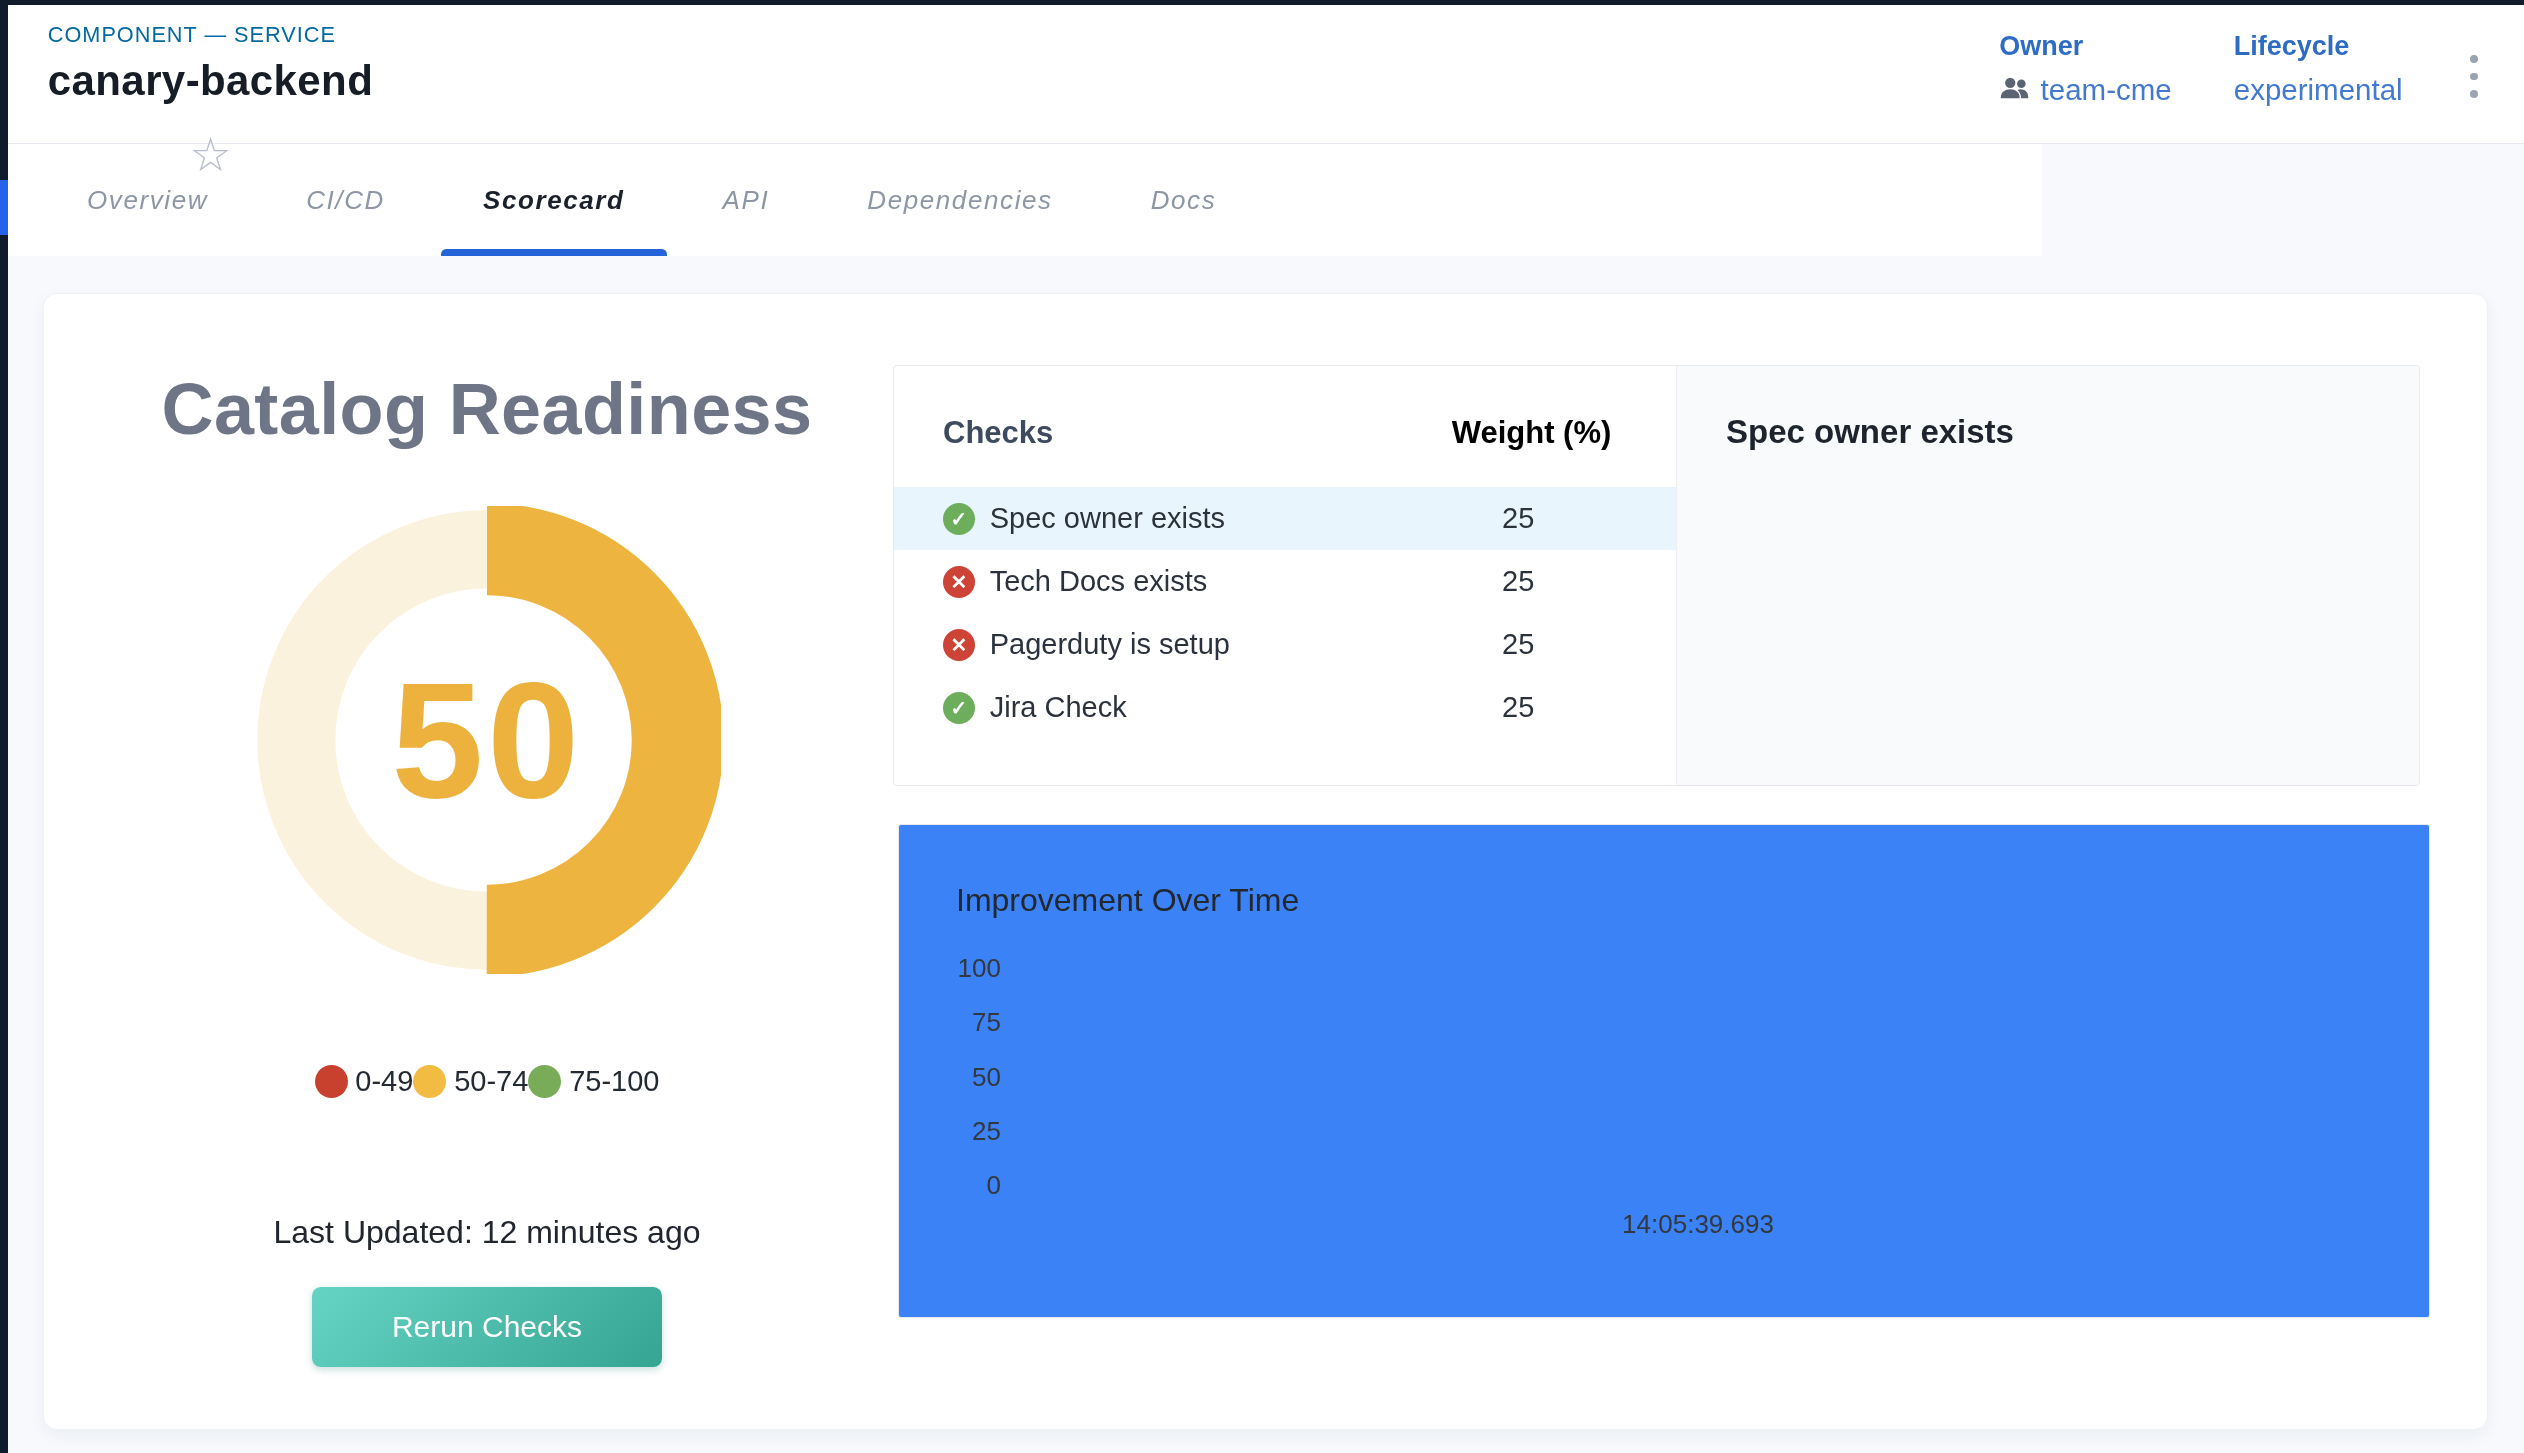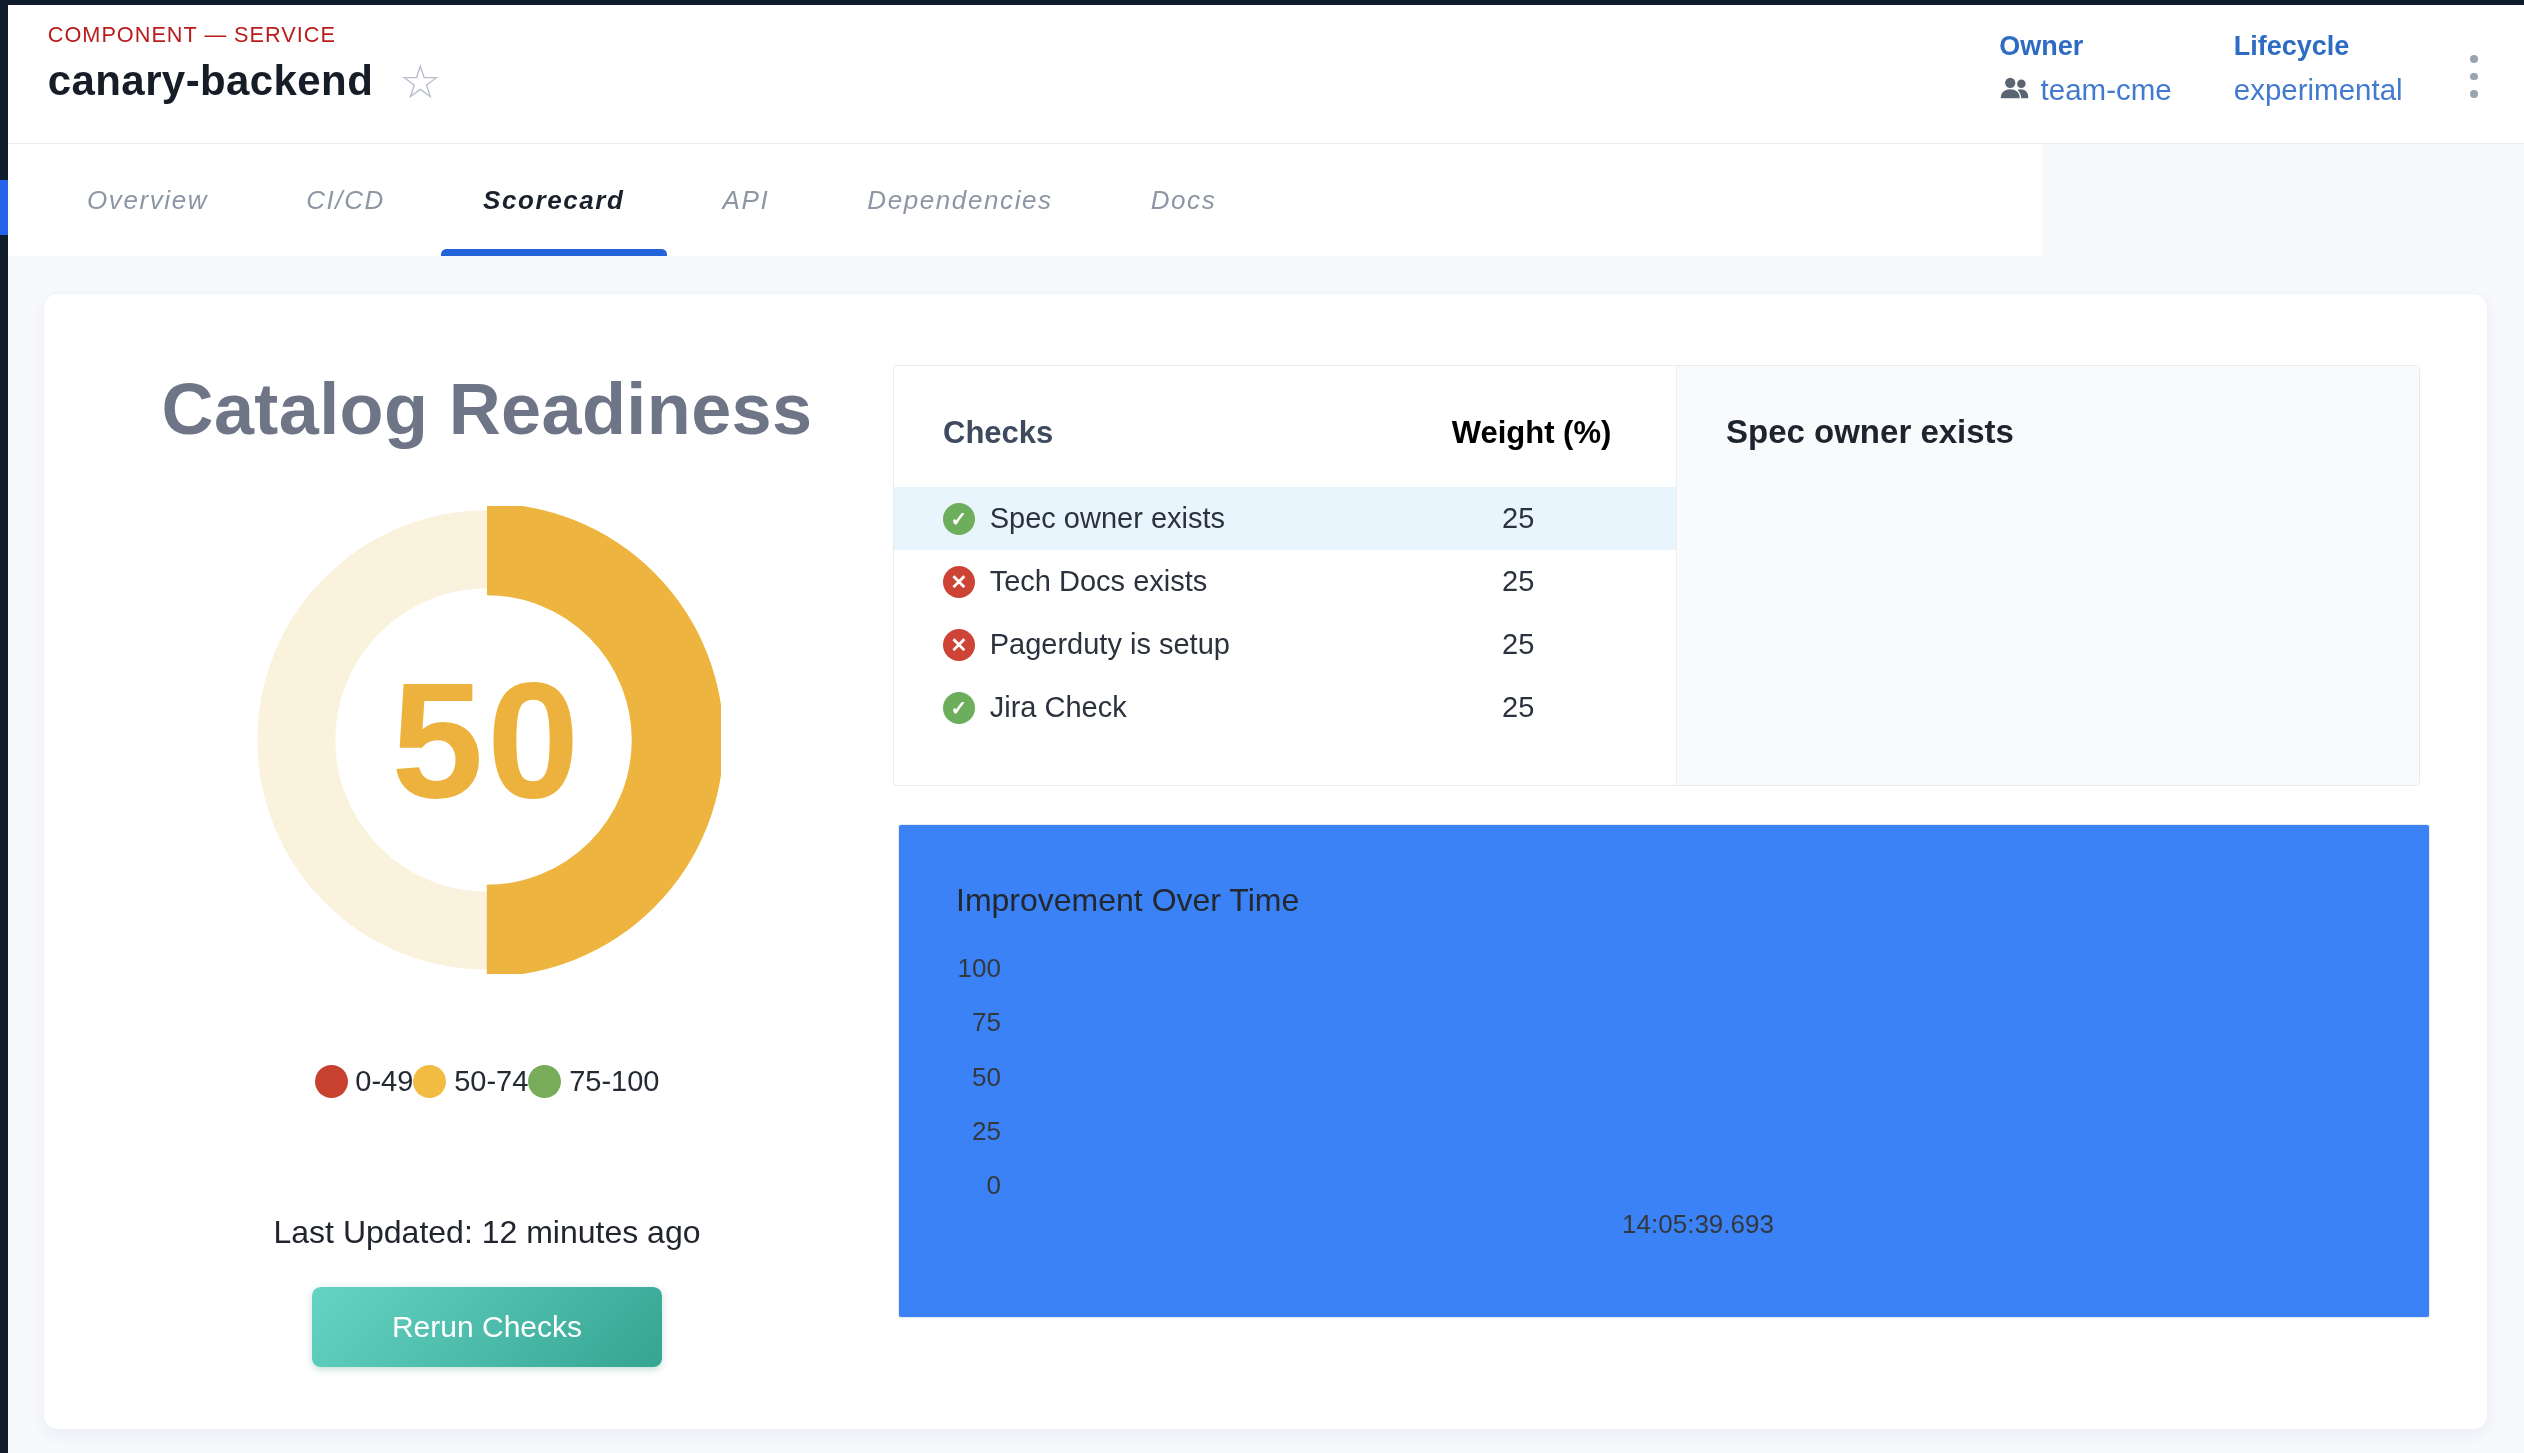--- a/index.html
+++ b/index.html
@@ -8,22 +8,22 @@
     position:relative; width:2525px; height:1454px; overflow:hidden;
     background:#f7f9fd; font-family:"Liberation Sans", sans-serif;
   }
   
   .topbar { position:absolute; left:0; top:0; width:100%; height:5.2px; background:#101c2b; z-index:40; }
   .leftstrip { position:absolute; left:0; top:0; width:7.8px; height:100%; background:#101c2b; z-index:35; }
   .leftstrip .active-seg { position:absolute; left:0; top:180px; width:100%; height:55px; background:#2563eb; }
 
   
   .header { position:absolute; left:7.8px; top:5.2px; width:2517px; height:139px; background:#fff; border-bottom:1.7px solid #e8ebf1; z-index:10; }
-  .breadcrumb { position:absolute; left:40px; top:17.3px; font-size:21.7px; letter-spacing:1px; color:#b91c1c; font-weight:500; }
-  .title-row { position:absolute; left:40px; top:52px; display:flex; align-items:center; gap:26px; }
+  .breadcrumb { position:absolute; left:40px; top:17.3px; font-size:21.7px; letter-spacing:1px; color:#0369a1; font-weight:500; }
+  .title-row { position:absolute; left:40px; top:52px; display:flex; align-items:center; gap:26px;flex-direction:column; }
   .entity-title { font-size:42px; font-weight:700; color:#171d27; letter-spacing:0.4px; }
   .star { font-size:47px; color:#b7bdcc; line-height:1; cursor:pointer; }
   .meta { position:absolute; right:42px; top:26px; display:flex; gap:62px; align-items:flex-start; }
   .meta-label { font-size:27px; font-weight:700; color:#2e6cc3; }
   .meta-value-row { margin-top:10.4px; display:flex; align-items:center; gap:10.4px; font-size:29.5px; color:#4379cf; }
   .kebab { margin-top:19px; display:flex; flex-direction:column; gap:9.5px; padding:5.2px; cursor:pointer; }
   .kebab span { width:7.8px; height:7.8px; border-radius:50%; background:#9aa3b0; }
 
   
   .tabsbar { position:absolute; left:7px; top:144px; width:2035px; height:112px; background:#fff; z-index:9;font-style:italic; }

